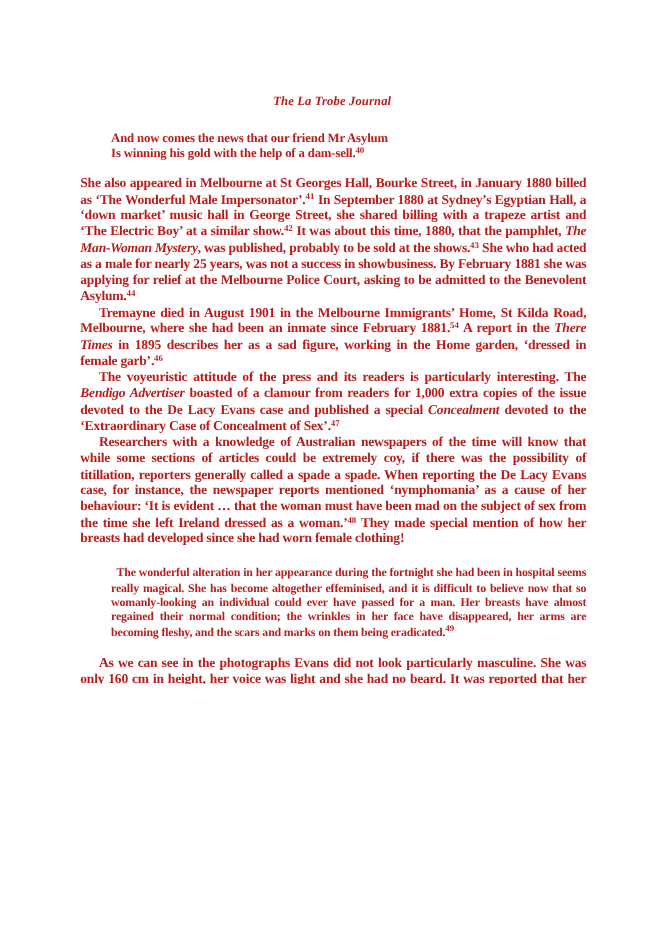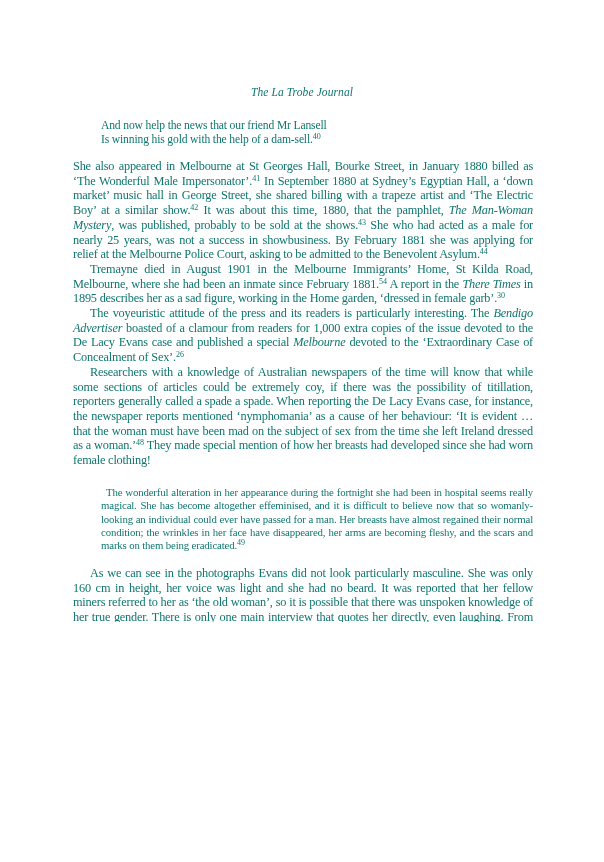--- a/index.html
+++ b/index.html
@@ -1,18 +1,18 @@
 <!DOCTYPE html>
 <html><head>
 <meta charset="utf-8">
 <style>
   html,body{margin:0;padding:0;background:#ffffff;}
   .page{
     position:relative;width:604px;height:622px;background:#ffffff;overflow:hidden;
-    font-family:"Liberation Serif","DejaVu Serif",serif;color:#0f766e;
+    font-family:"Liberation Serif","DejaVu Serif",serif;color:#b91c1c;font-weight:bold;
   }
   .running-head{
     position:absolute;top:86px;left:0;width:100%;text-align:center;
     font-style:italic;font-size:11.5px;letter-spacing:0.1px;
   }
   .page-body{
     position:absolute;left:73px;top:107px;width:460px;
     font-size:12.3px;line-height:14.7px;letter-spacing:-0.2px;
     text-align:justify;
   }
@@ -37,24 +37,24 @@
   }
 </style>
 </head>
 <body>
 
 <div class="page">
   <div class="running-head">The La Trobe Journal</div>
 
   <div class="page-body" id="page-body">
       <div class="verse">
-        <div class="verse-line">And now help the news that our friend Mr Lansell</div>
+        <div class="verse-line">And now comes the news that our friend Mr Asylum</div>
         <div class="verse-line">Is winning his gold with the help of a dam-sell.<sup>40</sup></div>
       </div>
       <p class="para">She also appeared in Melbourne at St Georges Hall, Bourke Street, in January 1880 billed as ‘The Wonderful Male Impersonator’.<sup>41</sup> In September 1880 at Sydney’s Egyptian Hall, a ‘down market’ music hall in George Street, she shared billing with a trapeze artist and ‘The Electric Boy’ at a similar show.<sup>42</sup> It was about this time, 1880, that the pamphlet, <i>The Man-Woman Mystery</i>, was published, probably to be sold at the shows.<sup>43</sup> She who had acted as a male for nearly 25 years, was not a success in showbusiness. By February 1881 she was applying for relief at the Melbourne Police Court, asking to be admitted to the Benevolent Asylum.<sup>44</sup></p>
-      <p class="para indent">Tremayne died in August 1901 in the Melbourne Immigrants’ Home, St Kilda Road, Melbourne, where she had been an inmate since February 1881.<sup>54</sup> A report in the <i>There Times</i> in 1895 describes her as a sad figure, working in the Home garden, ‘dressed in female garb’.<sup>30</sup></p>
-      <p class="para indent">The voyeuristic attitude of the press and its readers is particularly interesting. The <i>Bendigo Advertiser</i> boasted of a clamour from readers for 1,000 extra copies of the issue devoted to the De Lacy Evans case and published a special <i>Melbourne</i> devoted to the ‘Extraordinary Case of Concealment of Sex’.<sup>26</sup></p>
+      <p class="para indent">Tremayne died in August 1901 in the Melbourne Immigrants’ Home, St Kilda Road, Melbourne, where she had been an inmate since February 1881.<sup>54</sup> A report in the <i>There Times</i> in 1895 describes her as a sad figure, working in the Home garden, ‘dressed in female garb’.<sup>46</sup></p>
+      <p class="para indent">The voyeuristic attitude of the press and its readers is particularly interesting. The <i>Bendigo Advertiser</i> boasted of a clamour from readers for 1,000 extra copies of the issue devoted to the De Lacy Evans case and published a special <i>Concealment</i> devoted to the ‘Extraordinary Case of Concealment of Sex’.<sup>47</sup></p>
       <p class="para indent">Researchers with a knowledge of Australian newspapers of the time will know that while some sections of articles could be extremely coy, if there was the possibility of titillation, reporters generally called a spade a spade. When reporting the De Lacy Evans case, for instance, the newspaper reports mentioned ‘nymphomania’ as a cause of her behaviour: ‘It is evident … that the woman must have been mad on the subject of sex from the time she left Ireland dressed as a woman.’<sup>48</sup> They made special mention of how her breasts had developed since she had worn female clothing!</p>
       <p class="extract">The wonderful alteration in her appearance during the fortnight she had been in hospital seems really magical. She has become altogether effeminised, and it is difficult to believe now that so womanly-looking an individual could ever have passed for a man. Her breasts have almost regained their normal condition; the wrinkles in her face have disappeared, her arms are becoming fleshy, and the scars and marks on them being eradicated.<sup>49</sup></p>
       <p class="para indent">As we can see in the photographs Evans did not look particularly masculine. She was only 160 cm in height, her voice was light and she had no beard. It was reported that her fellow miners referred to her as ‘the old woman’, so it is possible that there was unspoken knowledge of her true gender. There is only one main interview that quotes her directly, even laughing. From this we can get an idea of her speaking in a light brogue but always secretive. Here she describes her journey and arrival at Kew:</p>
     </div>
 
 </div>
 
 </body></html>

